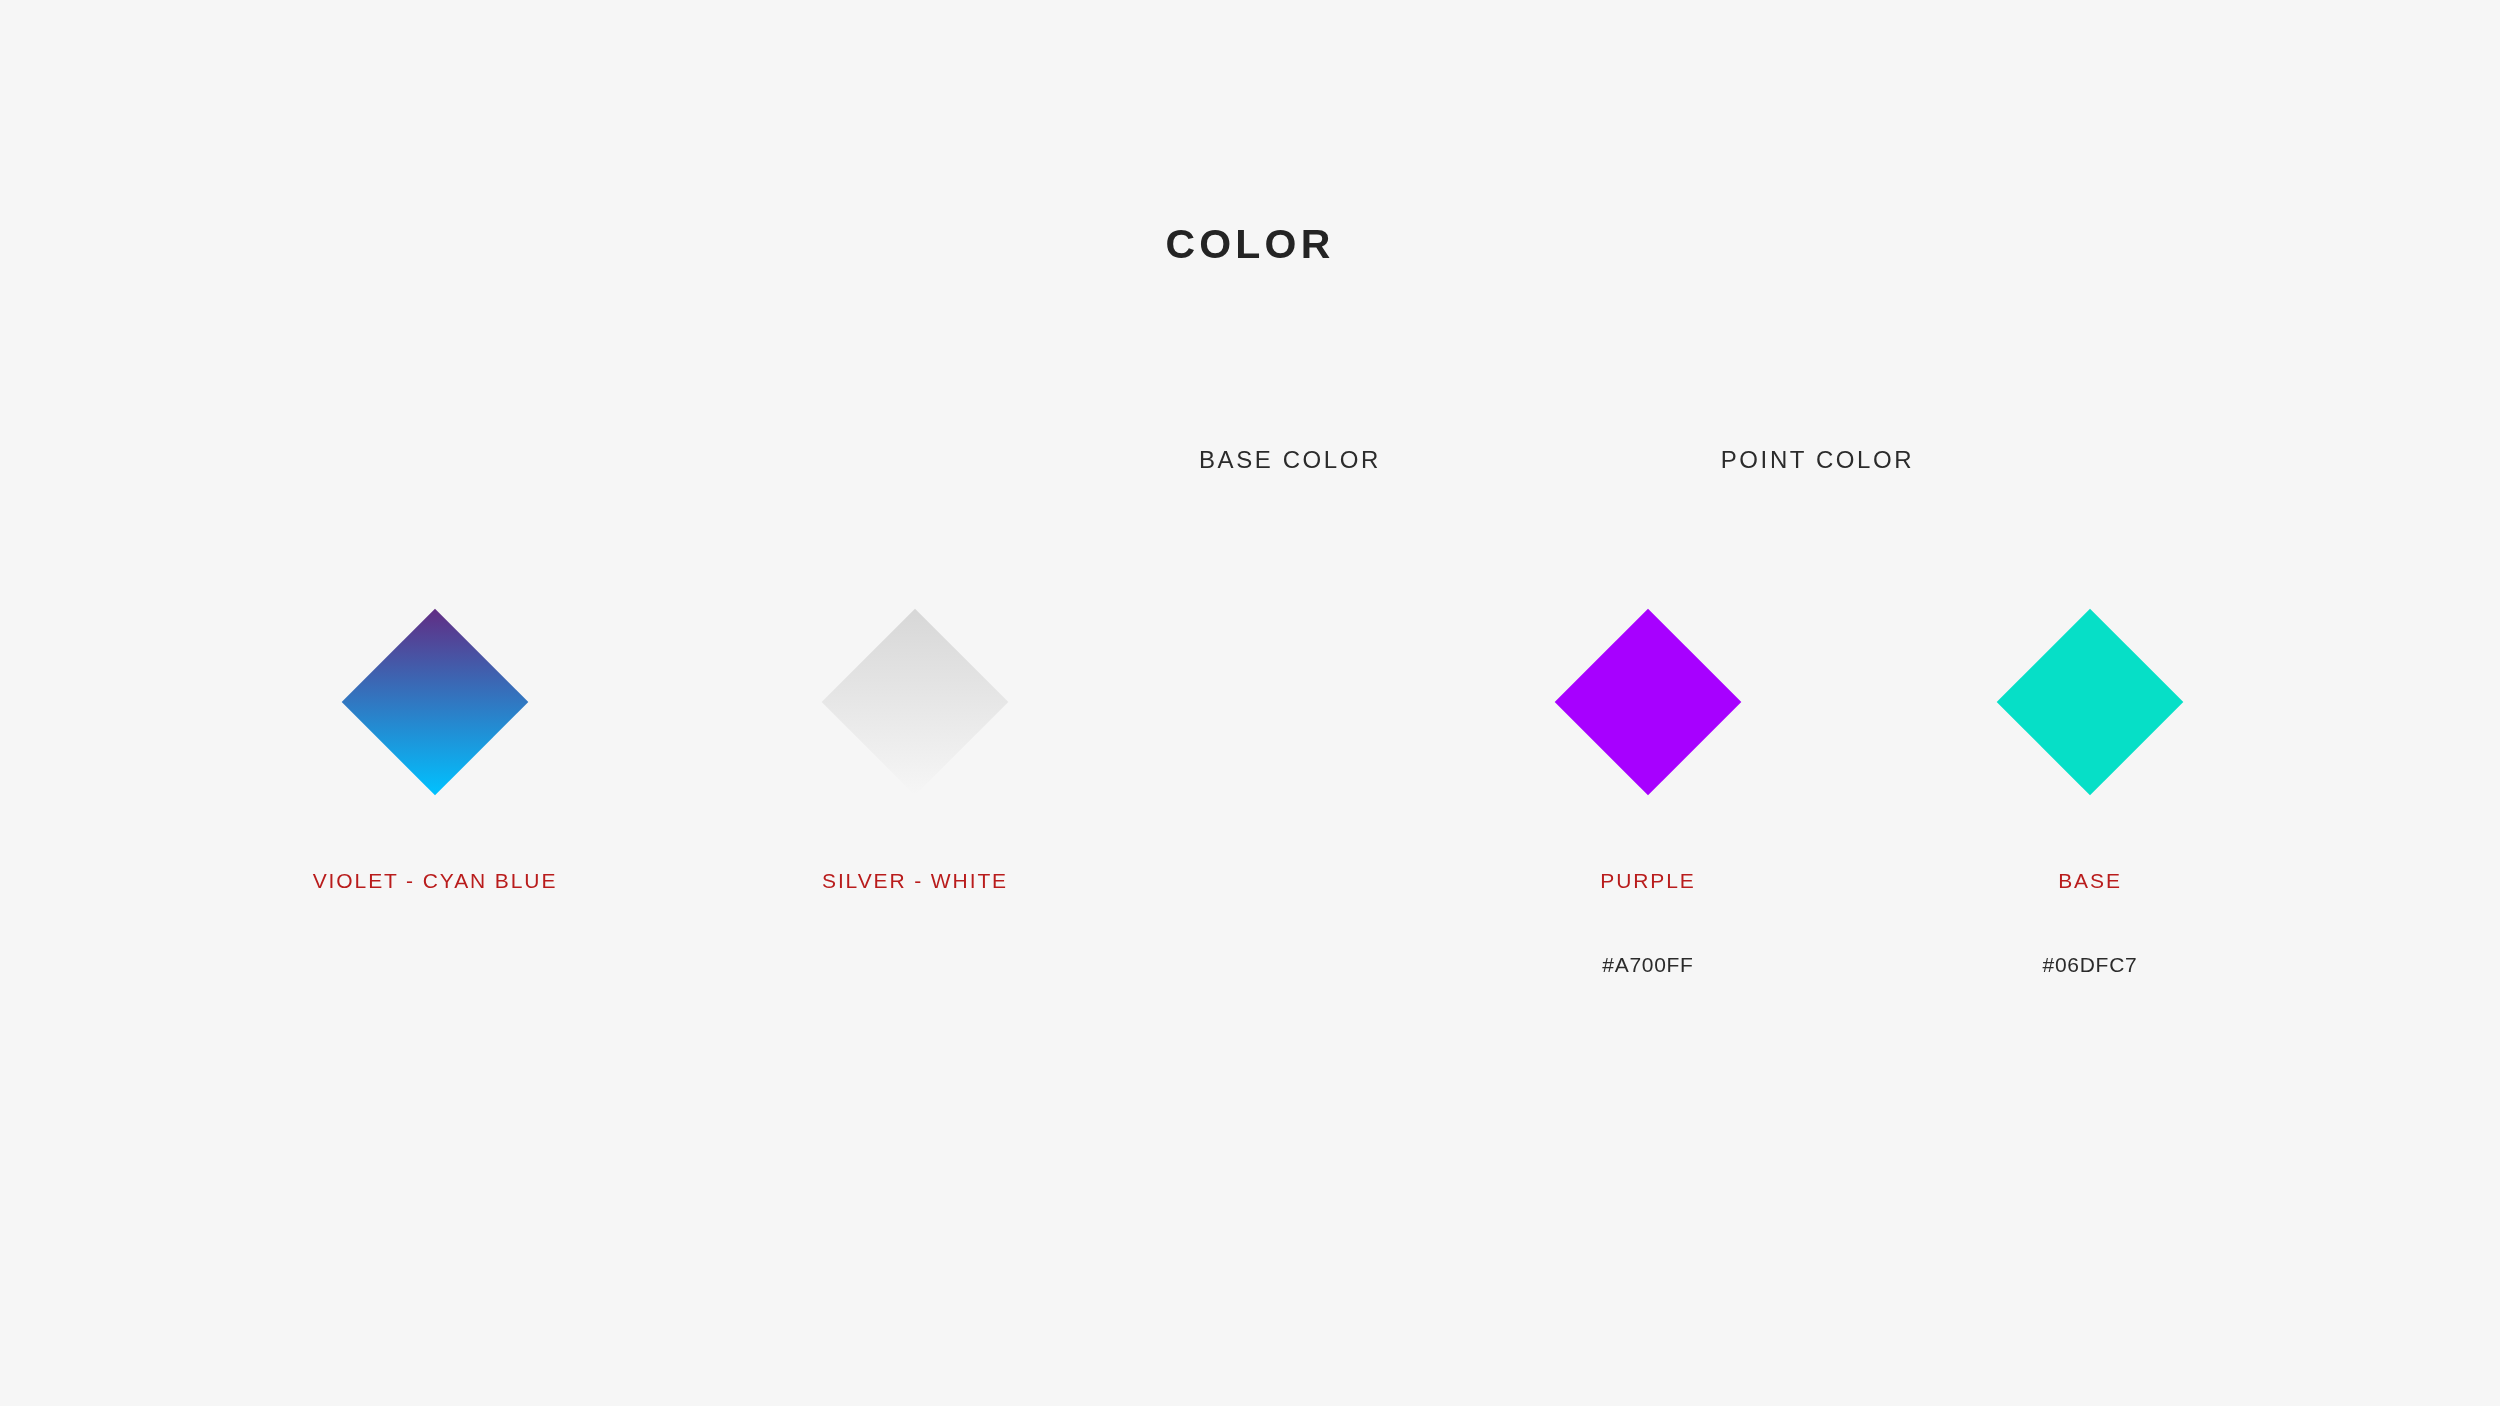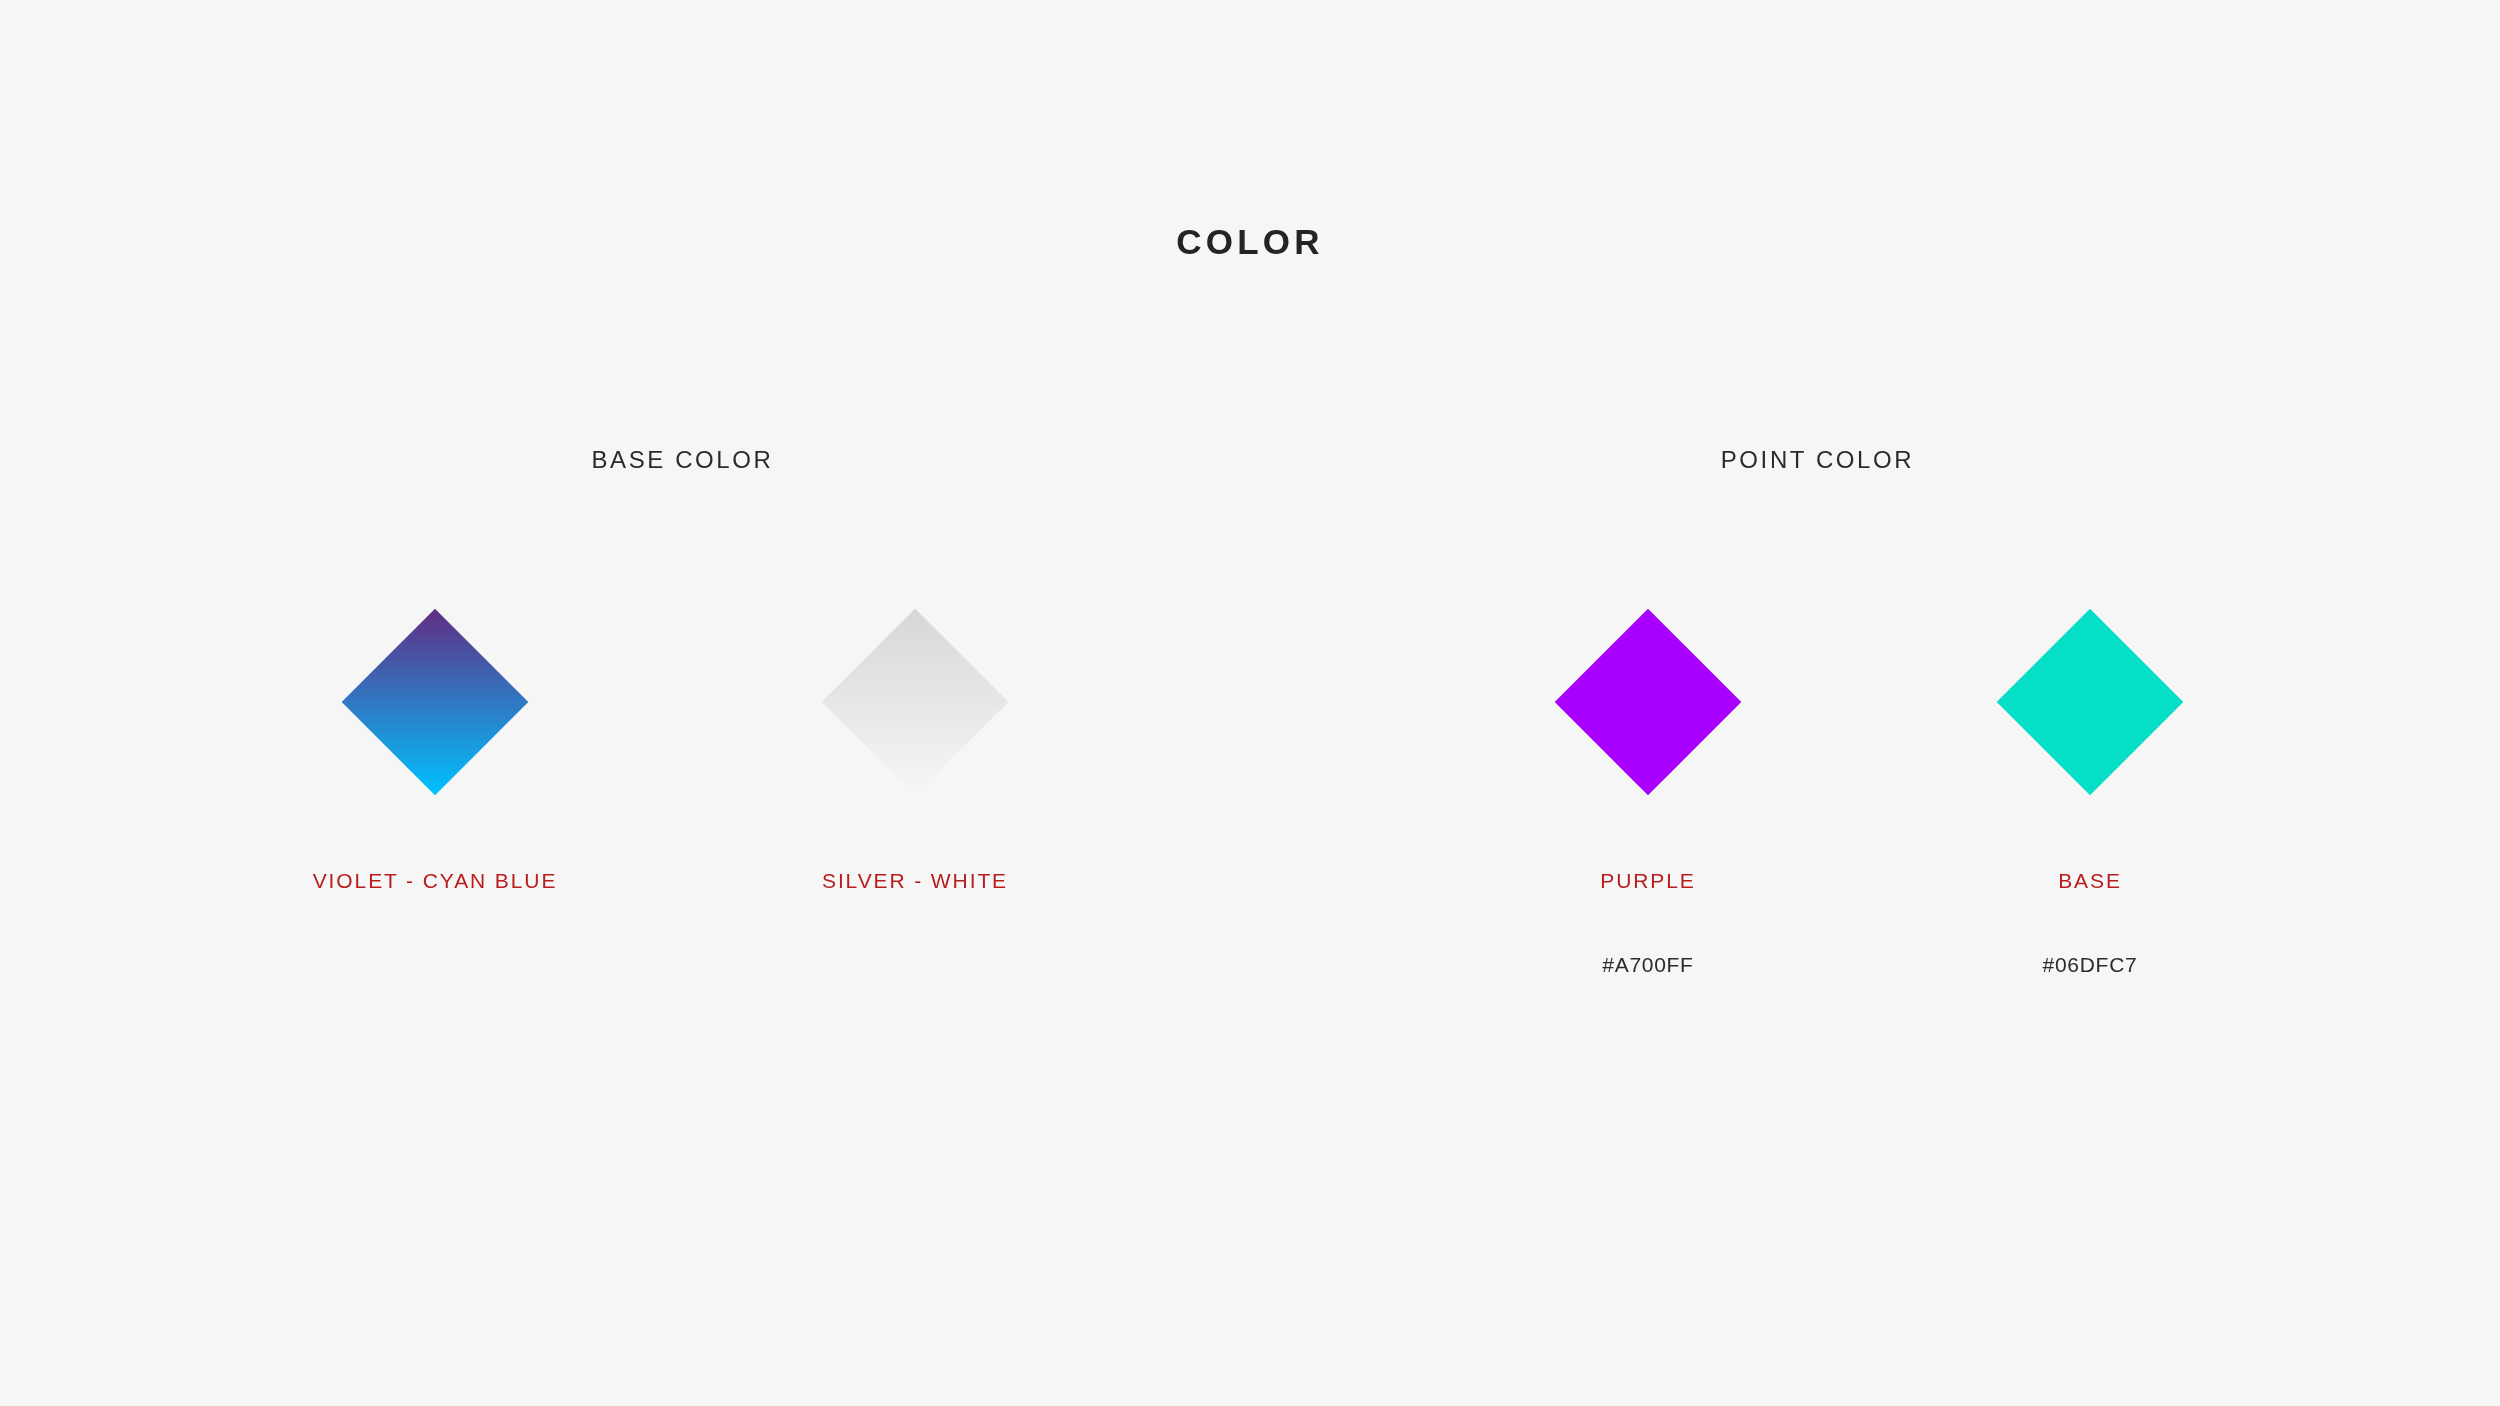--- a/index.html
+++ b/index.html
@@ -21,40 +21,40 @@
     inset: 0;
   }
 
   
   .page-title {
     position: absolute;
     top: 224px;
     left: 0;
     width: 100%;
     text-align: center;
-    font-size: 35px;
+    font-size: 41px;
     font-weight: bold;
     letter-spacing: 4.2px;
     color: #242424;
     line-height: 1;
   }
 
   
   .group-heading {
     position: absolute;
     top: 448px;
     font-size: 24px;
     font-weight: 400;
     letter-spacing: 2.6px;
     color: #2b2b2b;
     line-height: 1;
     text-align: center;
     white-space: nowrap;
   }
-  .group-heading.base  { left: 0;     width: 1365px; }
+  .group-heading.base  { left: 16px;     width: 1365px; text-align: right; }
   .group-heading.point { left: 1135px; width: 1365px; }
 
   
   .swatch {
     position: absolute;
     top: 600px;
     width: 440px;
     text-align: center;
   }
   .swatch.c1 { left: 215px; }

